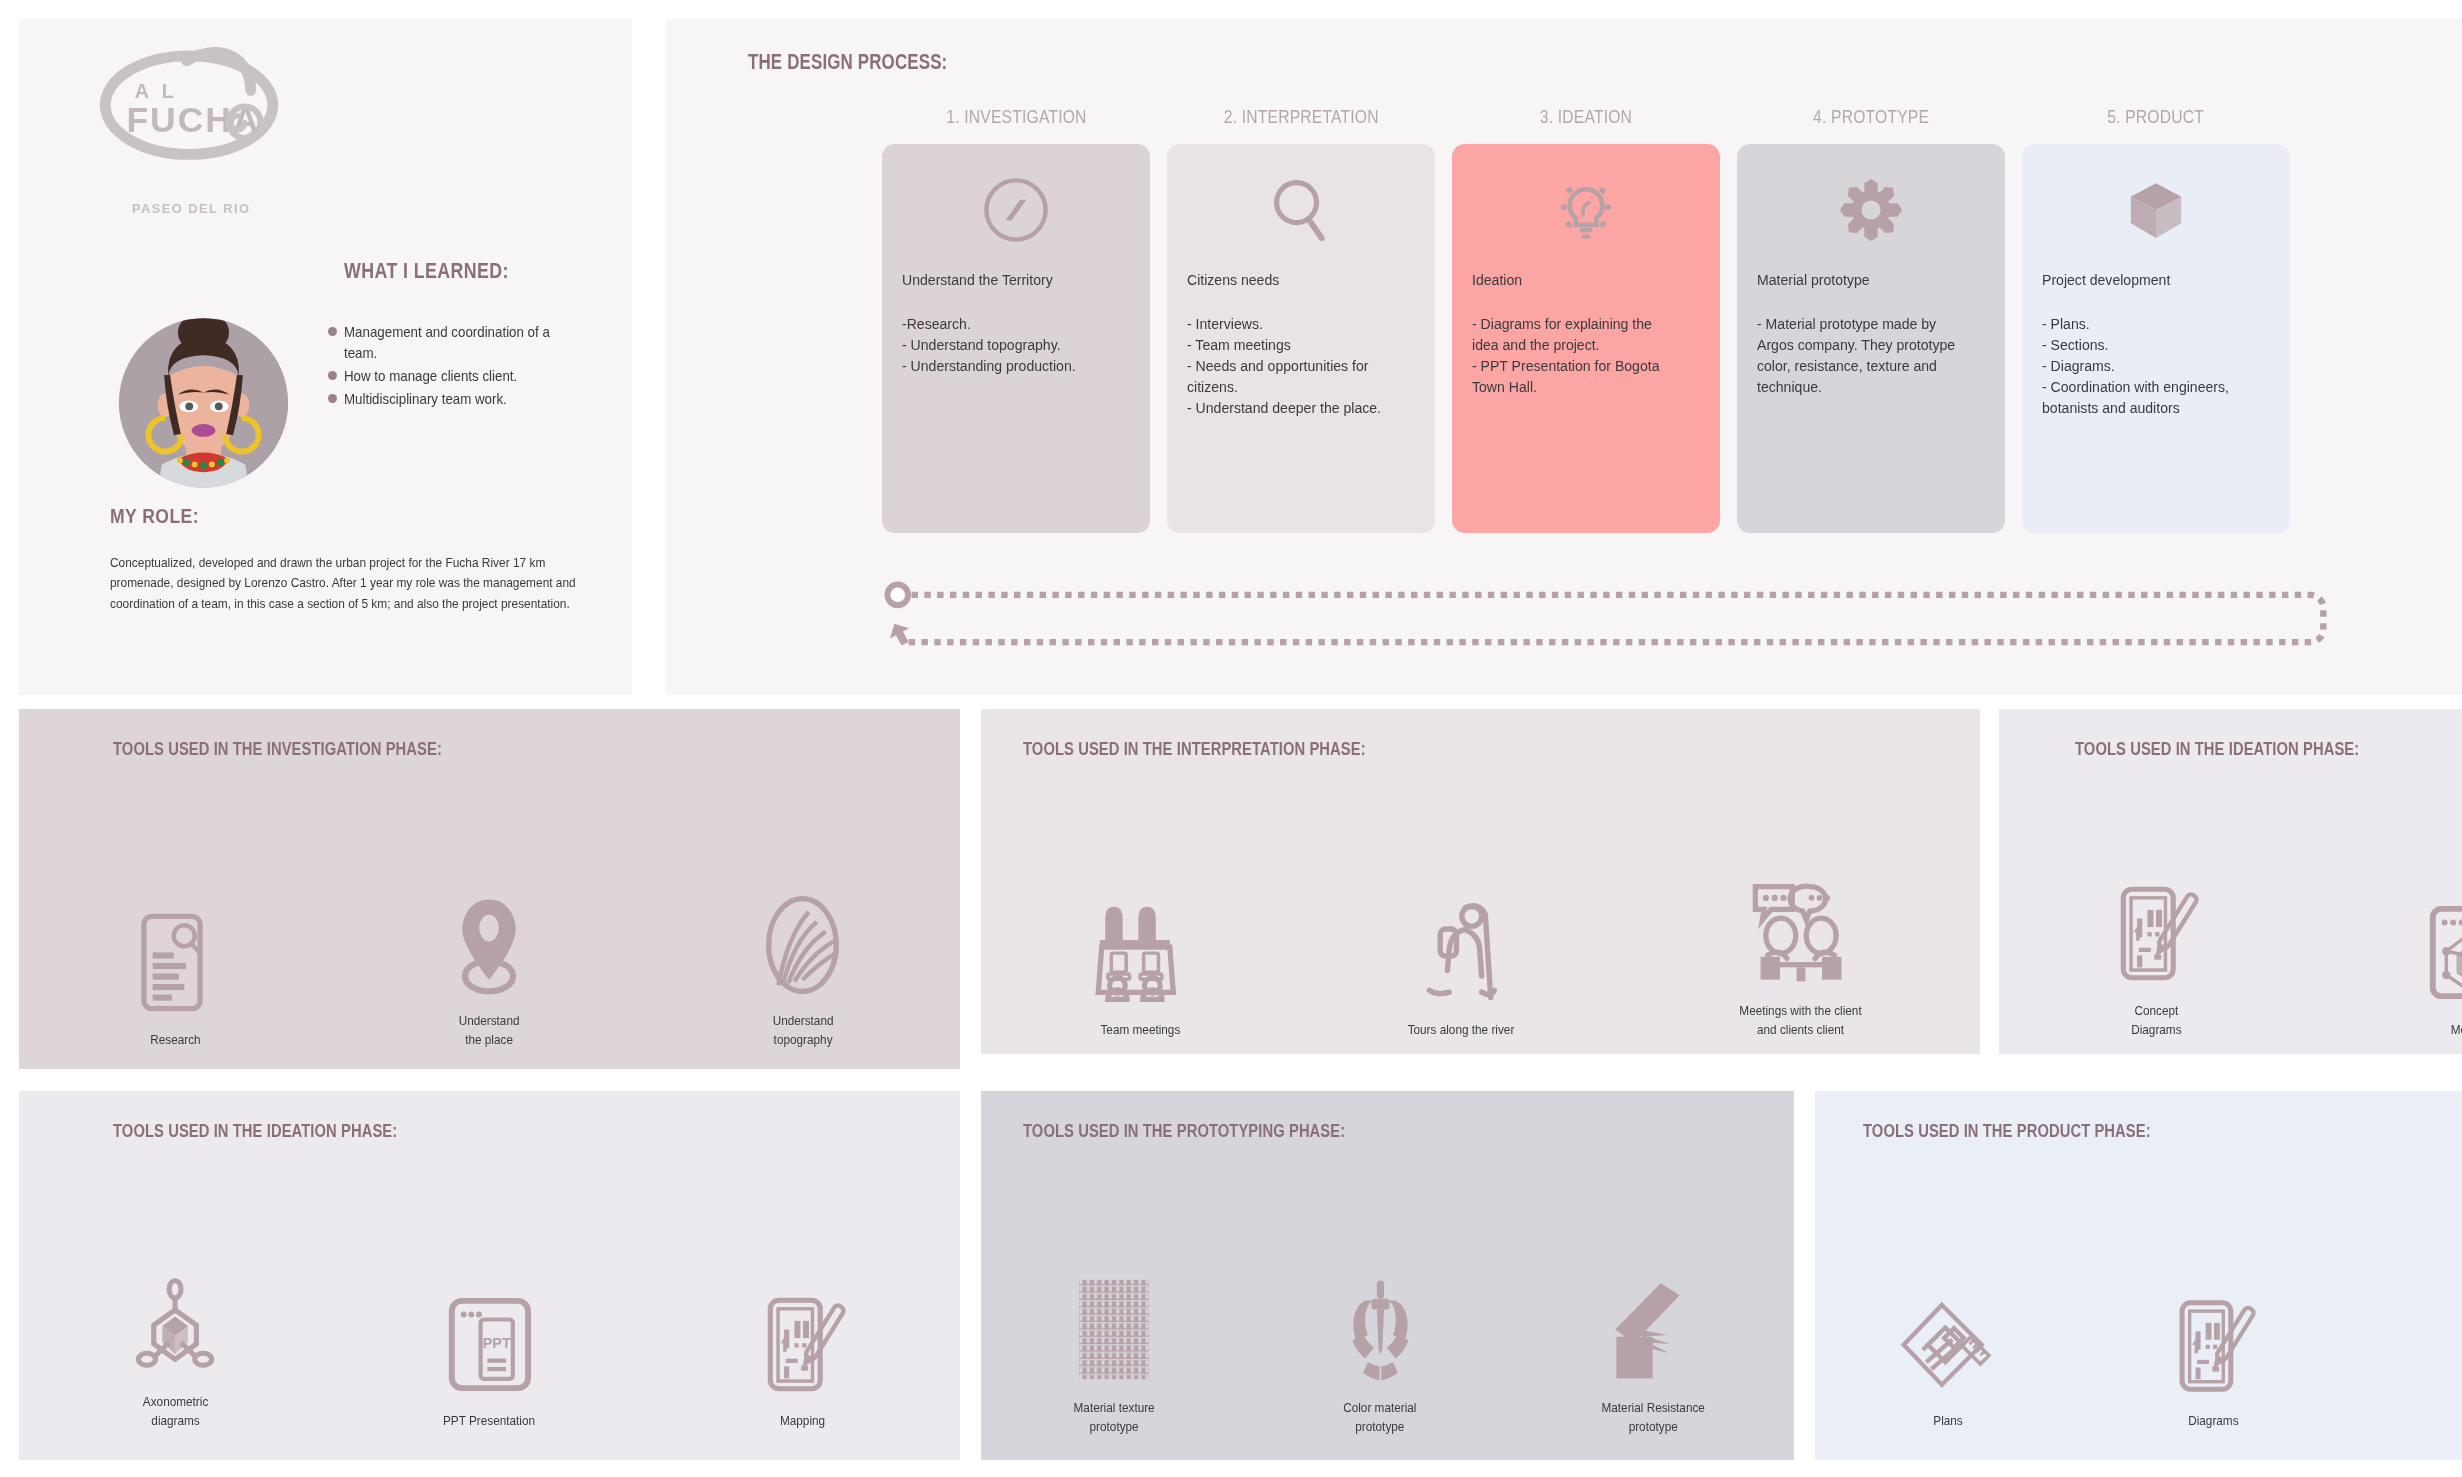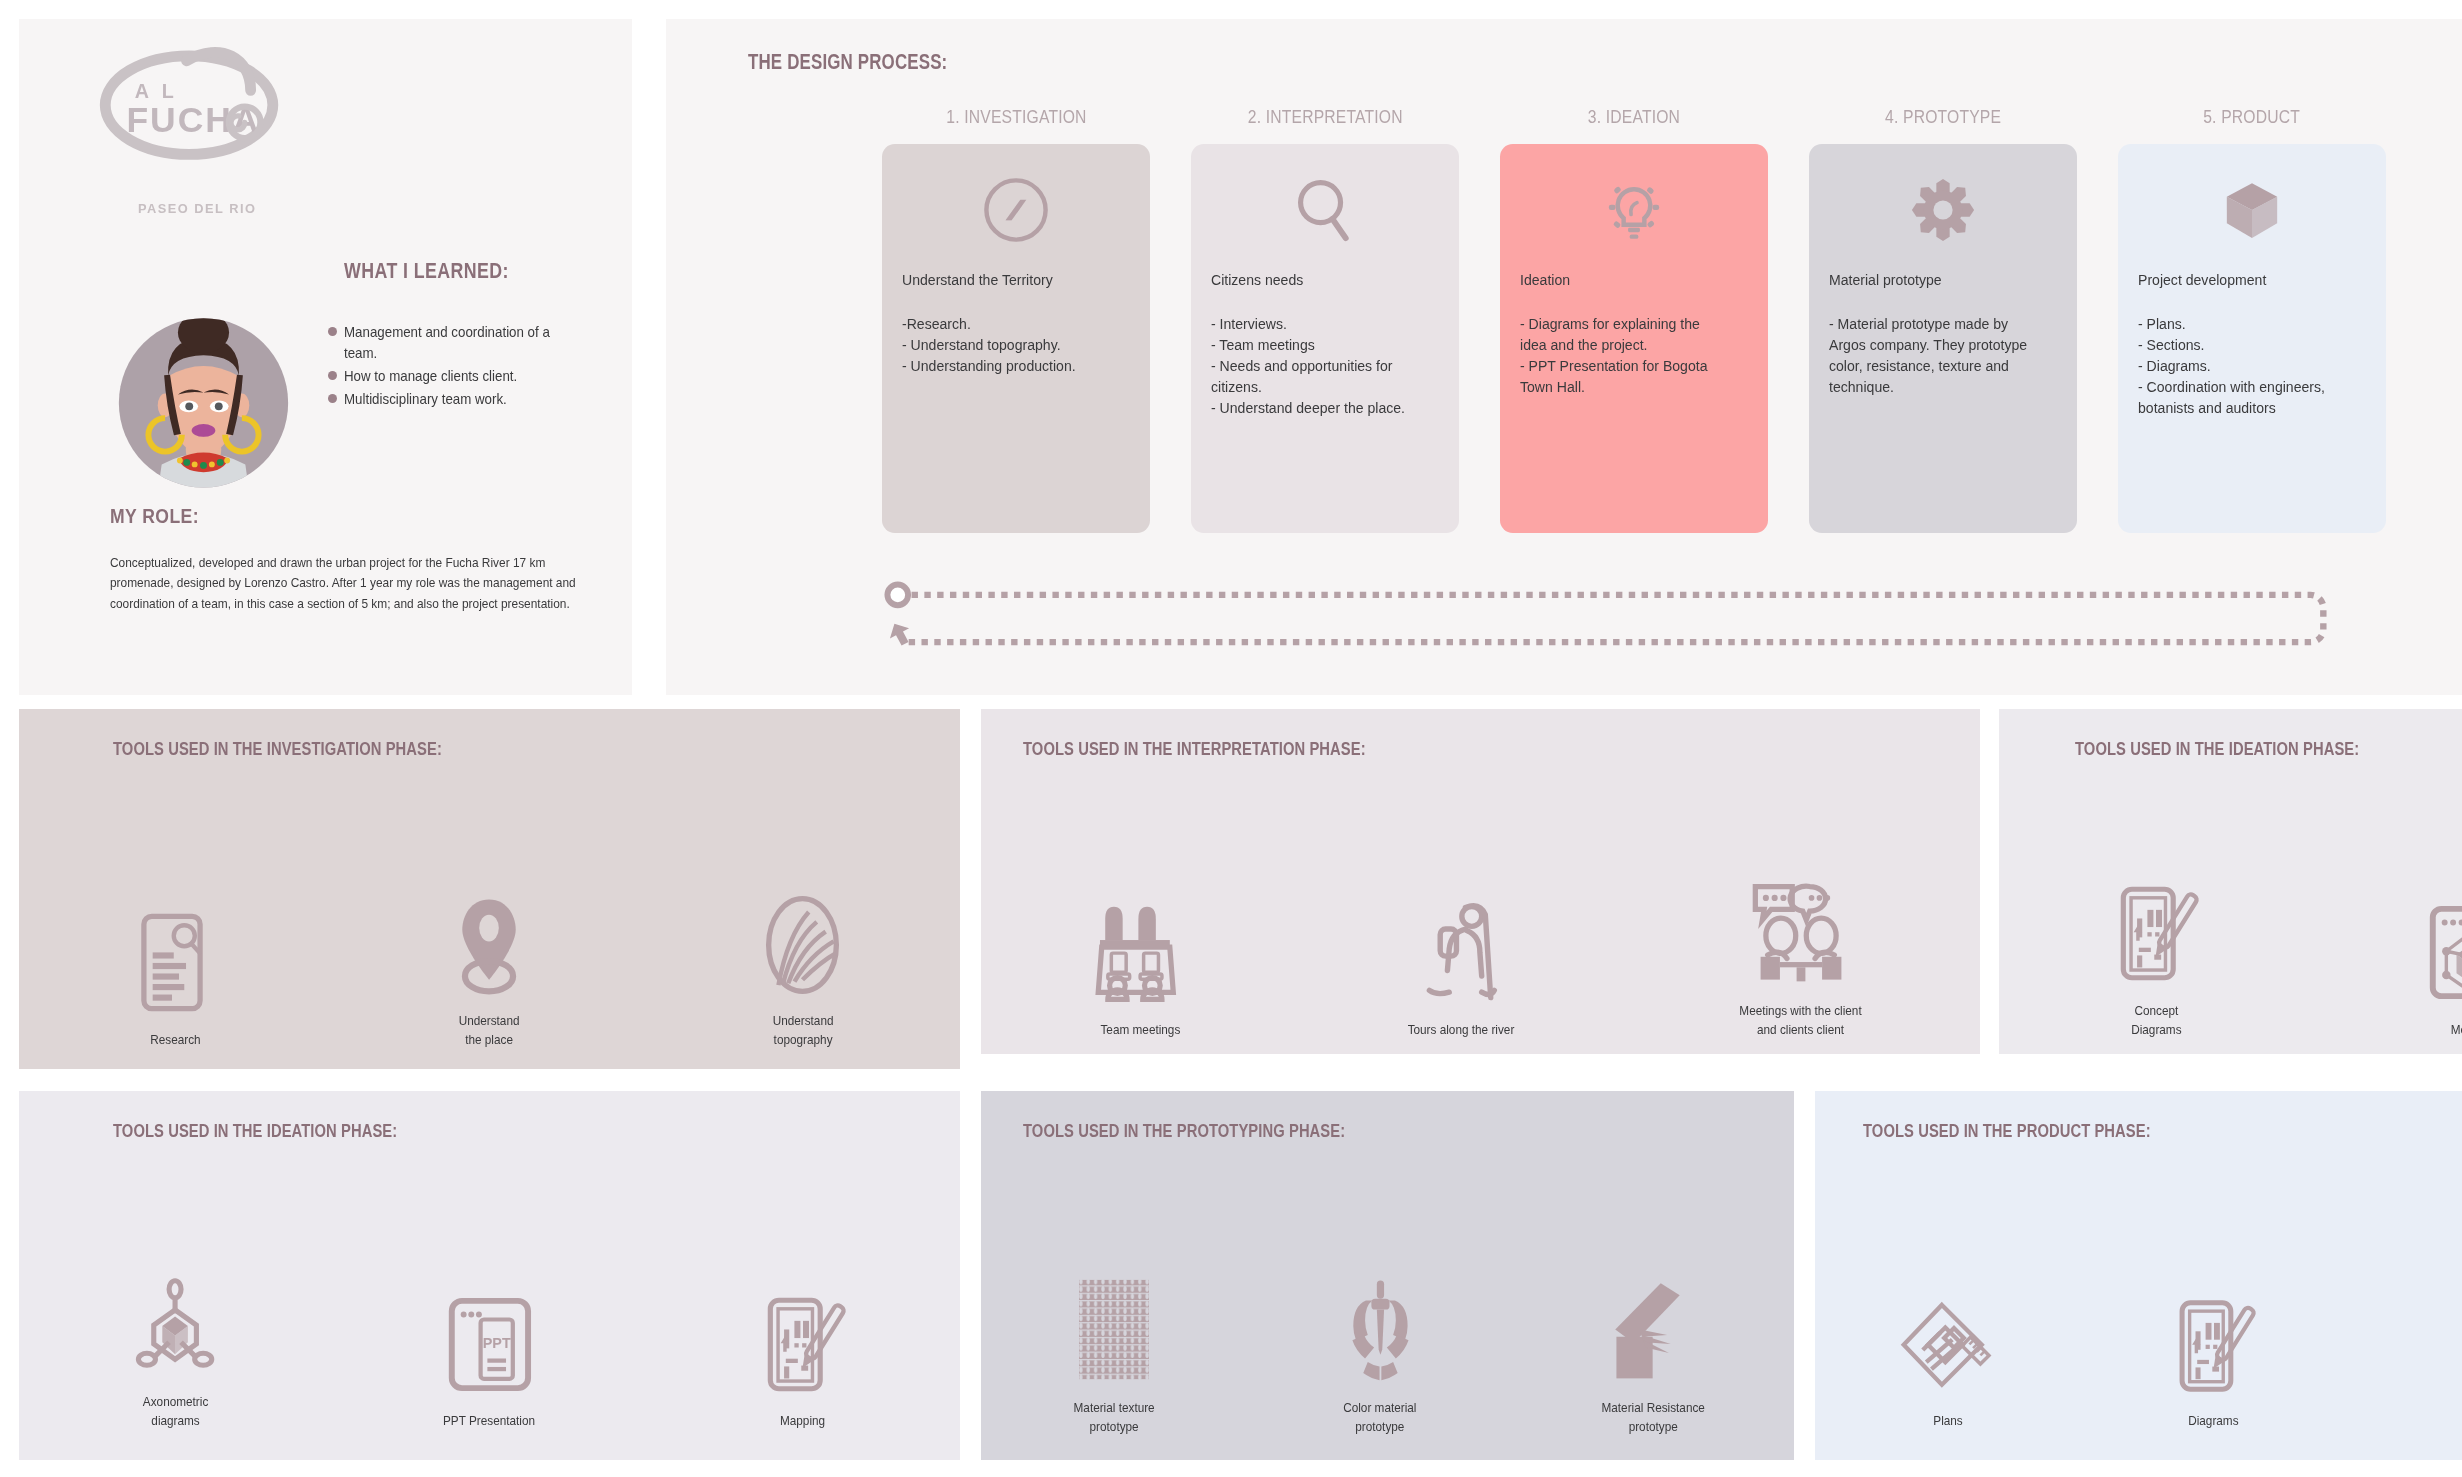--- a/index.html
+++ b/index.html
@@ -14,21 +14,21 @@
     position:absolute;left:18.7px;top:18.7px;width:613px;height:676px;
     background:#f7f5f5;
   }
   .right-panel{
     position:absolute;left:666px;top:18.7px;width:1942px;height:676px;
     background:#f7f5f5;
   }
   
   .logo-wrap{position:absolute;left:69px;top:12.3px;width:207px;height:197px;}
   .logo-sub{
-    position:absolute;left:6px;top:170px;width:207px;text-align:center;
+    position:absolute;left:0;top:170px;width:207px;text-align:center;
     font-weight:bold;letter-spacing:1.5px;font-size:12.8px;color:#c7bfc2;
   }
   
   .avatar{
     position:absolute;left:91px;top:283px;width:187px;height:187px;
   }
   
   .wil-title{
     position:absolute;left:325px;top:239px;
     font-size:21.7px;font-weight:bold;color:#8a6f78;letter-spacing:0.5px;
@@ -57,21 +57,21 @@
     transform:scaleX(0.93);transform-origin:left top;
   }
   
   .dp-title{
     position:absolute;left:748px;top:49px;
     font-size:21.7px;font-weight:bold;color:#8a6f78;letter-spacing:0.2px;
     transform:scaleX(0.78);transform-origin:left center;
   }
   .phase-cols{
     position:absolute;left:882px;top:106px;width:1527px;
-    display:flex;gap:41px;
+    display:flex;gap:17px;
   }
   .phase-col{width:268px;display:flex;flex-direction:column;align-items:center;}
   .phase-head{
     font-size:18.7px;color:#b4a6aa;font-weight:500;letter-spacing:0.2px;
     margin-bottom:15.8px;white-space:nowrap;
     transform:scaleX(0.84);
   }
   .phase-card{
     width:100%;border-radius:12.8px;padding:19.7px 19.7px 21.7px 19.7px;
     box-sizing:border-box;min-height:389px;

